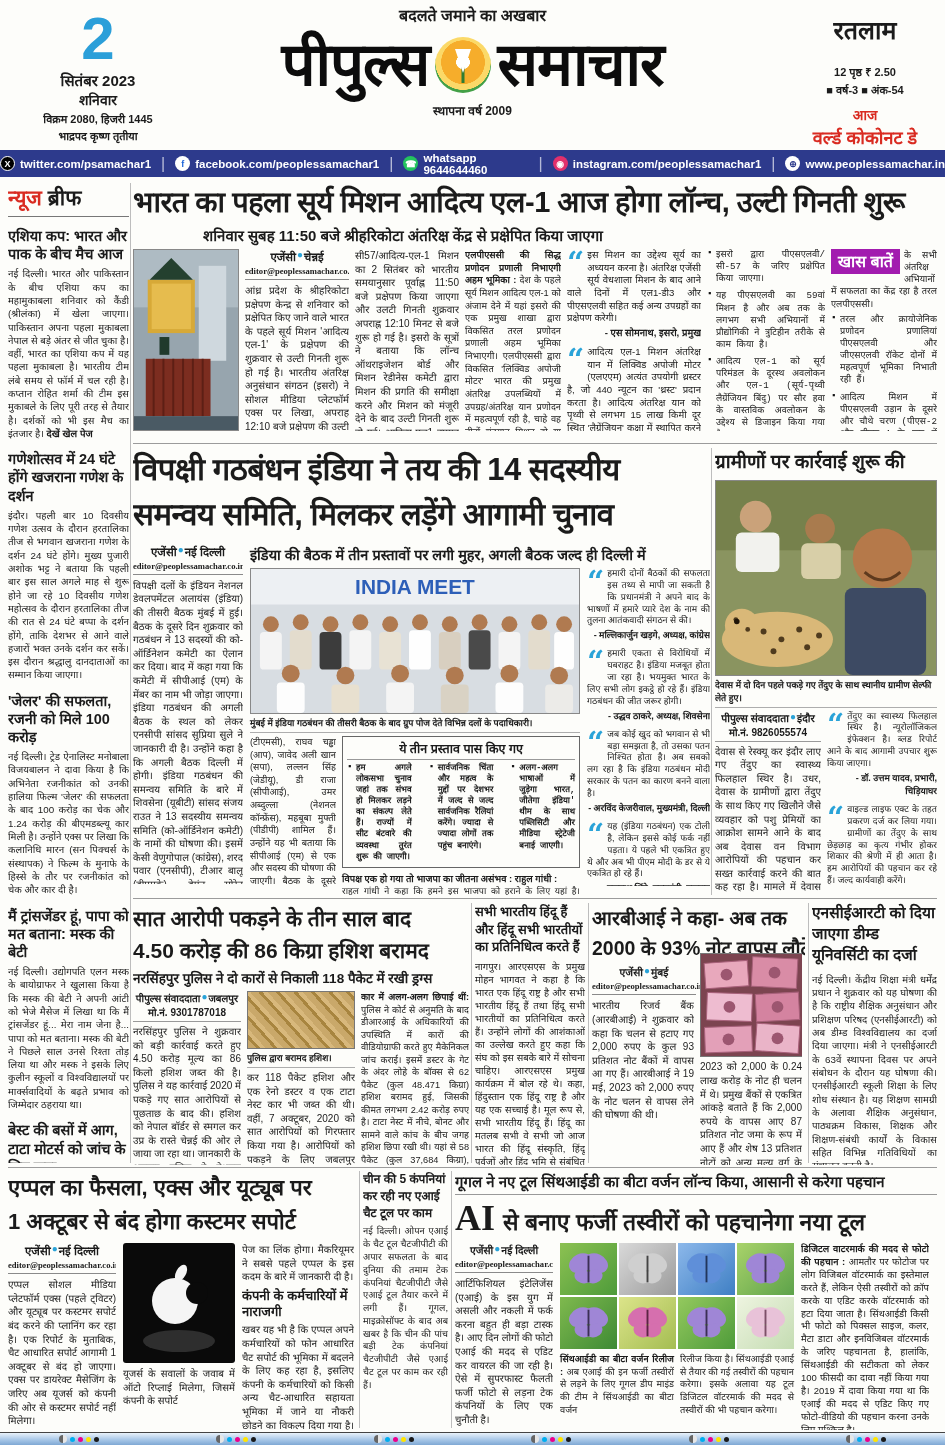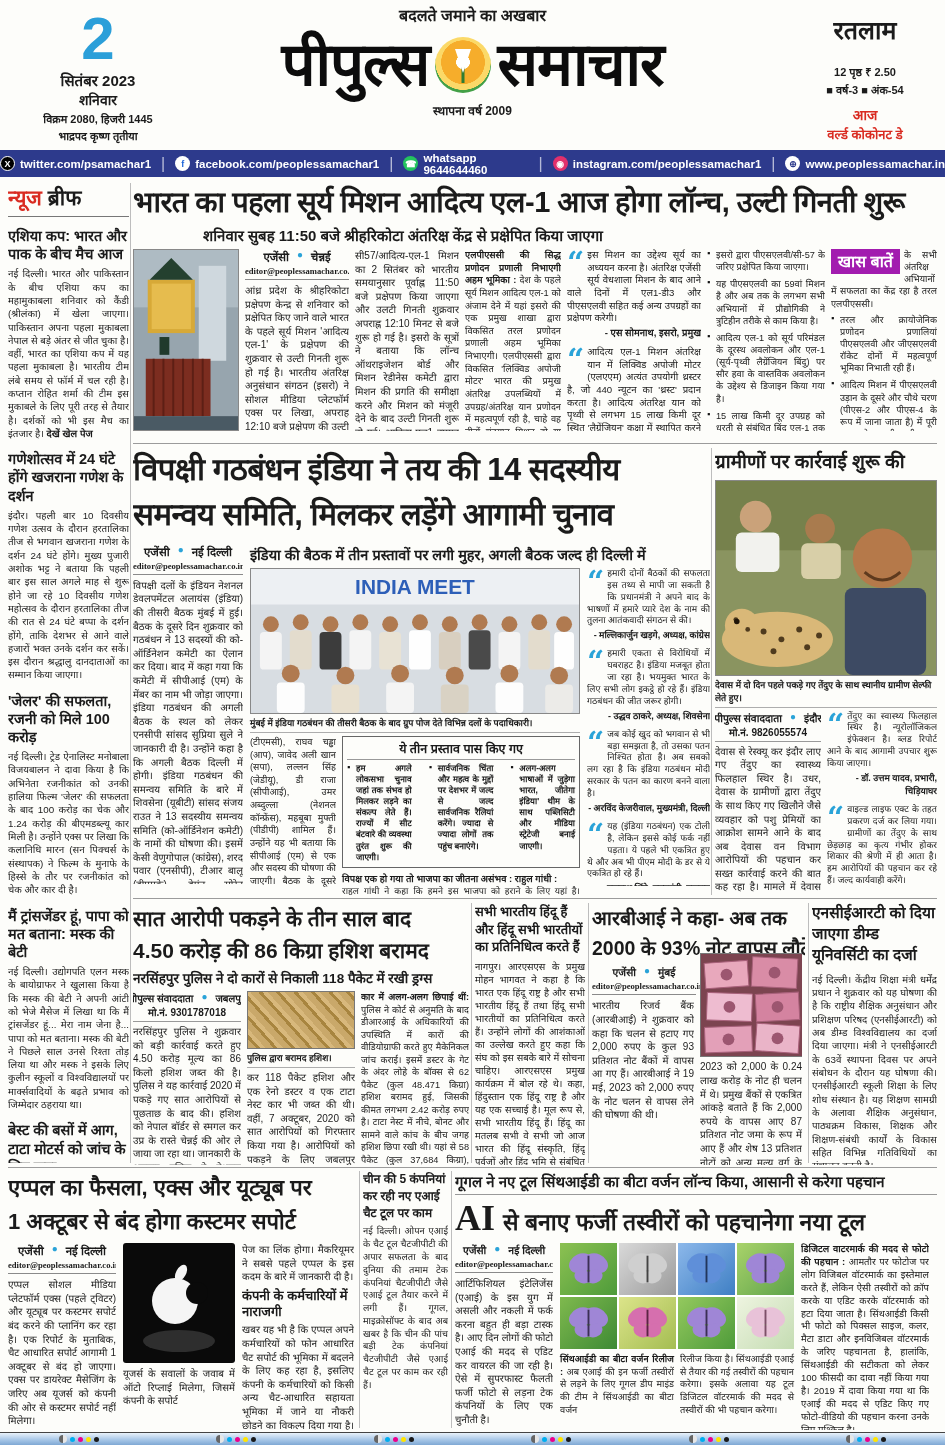--- a/index.html
+++ b/index.html
@@ -23,52 +23,52 @@
   .logo::after { content:""; position:absolute; left:50%; top:12px; transform:translateX(-50%);
           width:0; height:0; border-left:8px solid transparent; border-right:8px solid transparent; border-top:24px solid #ffffff; }
   .logo::before { content:""; position:absolute; left:50%; top:30px; transform:translateX(-50%);
           width:3px; height:16px; background:#2e7d32; }
   .mh-est { font-size:12px; font-weight:bold; margin-top:0px; }
   .mh-right { position:absolute; right:10px; top:12px; width:140px; text-align:center; }
   .mh-edition { font-size:25px; font-weight:bold; }
   .mh-price { font-size:11px; font-weight:bold; margin-top:18px; }
   .mh-vol { font-size:11px; font-weight:bold; margin-top:3px; }
   .mh-today-label { color:#d92b21; font-size:14px; font-weight:bold; margin-top:8px; }
-  .mh-today-event { color:#d92b21; font-size:13px; font-weight:bold; margin-top:1px; }
+  .mh-today-event { color:#d92b21; font-size:18px; font-weight:bold; margin-top:1px; }
 
   
   #socialbar { position:absolute; left:0; top:150px; width:945px; height:27px; background:#2d3a8c;
                display:flex; align-items:center; justify-content:center; gap:10px; color:#fff; }
   .soc { display:flex; align-items:center; gap:5px; font-size:11.5px; font-weight:bold; }
   .sep { opacity:.65; font-weight:normal; }
   .sic { width:15px; height:15px; border-radius:50%; display:inline-flex; align-items:center; justify-content:center;
          font-size:9px; font-weight:bold; flex:0 0 auto; }
   .sic.tw { background:#000; color:#fff; border:1px solid #fff; }
   .sic.fb { background:#fff; color:#1c64d9; }
   .sic.wa { background:#24c35e; color:#fff; }
   .sic.ig { background:#e1306c; color:#fff; }
   .sic.web { background:#fff; color:#2d3a8c; }
 
   
   .hr { position:absolute; height:1px; background:#9b9b9b; }
   .vr { position:absolute; width:1px; background:#bdbdbd; }
 
   
   .bt { font-size:10px; line-height:1.36; text-align:justify; }
-  .by { display:flex; justify-content:center; gap:8px; font-weight:bold; font-size:11.5px; white-space:nowrap; }
+  .by { display:flex; justify-content:center; gap:1px; font-weight:bold; font-size:11.5px; white-space:nowrap; }
   .by .dot { color:#2aa3d8; font-size:10px; }
   .email { text-align:center; font-size:8.6px; font-weight:bold; font-family:"Liberation Serif", serif;
            border-bottom:1px solid #8a8a8a; padding:2px 0 3px; margin-bottom:4px; }
   .cap { font-size:9px; font-weight:bold; padding:2px 0 3px; border-bottom:1px solid #adadad; margin-bottom:3px; }
   .q { overflow:hidden; margin-bottom:7px; }
   .q .qm { float:left; color:#2aa3d8; font-size:30px; line-height:.8; font-weight:bold; margin:2px 3px 0 0;
            font-family:"DejaVu Serif", serif; }
   .q p { font-size:9.6px; line-height:1.32; text-align:justify; font-weight:500; }
   .q .attr { text-align:right; font-weight:bold; font-size:9.6px; margin-top:1px; }
-  .blt { position:relative; padding-left:9px; font-size:9.2px; line-height:1.32; text-align:justify; margin-bottom:5px; }
+  .blt { position:relative; padding-left:9px; font-size:9.2px; line-height:1.32; text-align:justify; margin-bottom:5px;font-family:Liberation Mono, monospace; }
   .blt::before { content:"▪"; position:absolute; left:0; top:-1px; font-size:9px; color:#111; }
   .col { overflow:hidden; }
 
   
   #newsbrief { position:absolute; left:8px; top:183px; width:121px; height:980px; overflow:hidden; }
   .nb-head { font-size:21px; font-weight:bold; border-bottom:1px solid #777; padding-bottom:5px; }
   .nb-head .red { color:#d92b21; }
   .nb-title { font-size:14.5px; font-weight:bold; line-height:1.25; margin:10px 0 4px; }
   .nb-body { font-size:9.8px; line-height:1.36; text-align:justify; }
   .nb-tail { font-weight:bold; }

